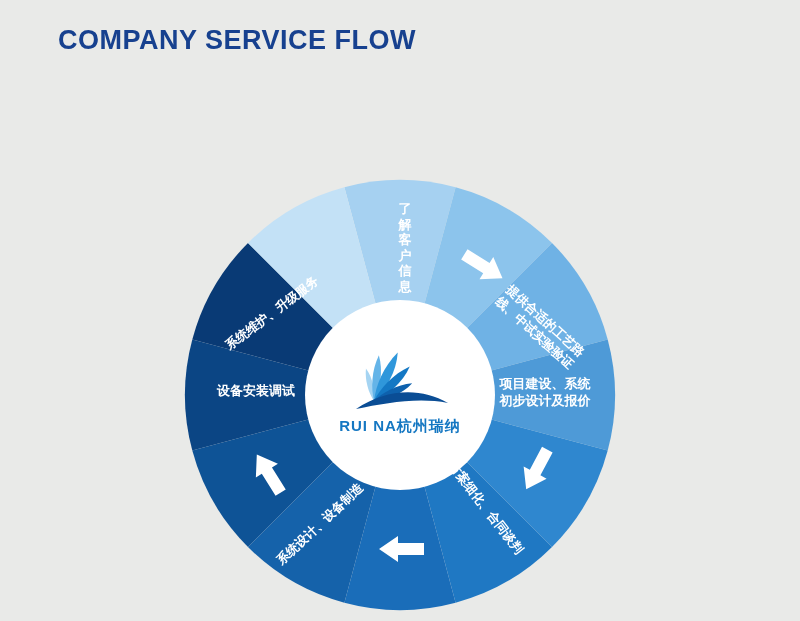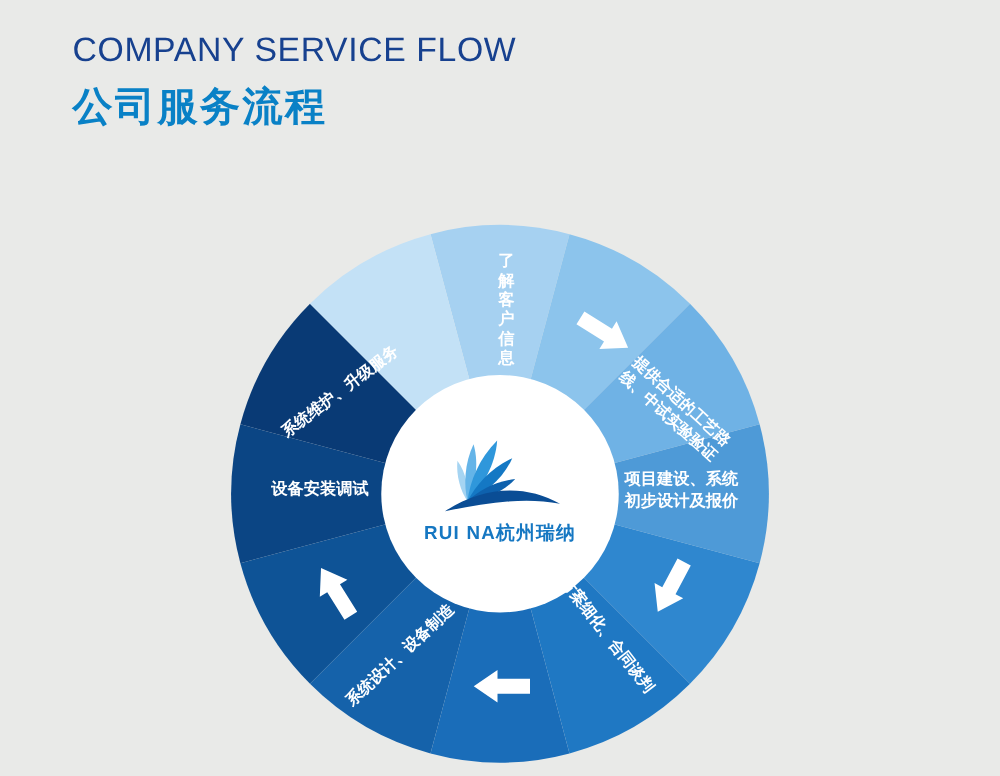--- a/index.html
+++ b/index.html
@@ -15,21 +15,21 @@
     font-family: "Liberation Sans", "DejaVu Sans", sans-serif;
   }
   .header {
     position: absolute;
     left: 58px;
     top: 26px;
   }
   .title {
     color: #17418f;
     font-size: 27px;
-    font-weight: normal;
+    font-weight: bold;
     letter-spacing: 0.5px;
     line-height: 1.1;
   }
   .subtitle {
     color: #0981c6;
     font-size: 32px;
     font-weight: bold;
     letter-spacing: 2px;
     margin-top: 8px;
   }
@@ -40,21 +40,20 @@
   }
   #wheel-svg text {
     font-family: "Liberation Sans", "DejaVu Sans", sans-serif;
   }
 </style>
 </head>
 <body style="background: rgb(233, 234, 232);">
 
 <div class="header">
   <div class="title">COMPANY SERVICE FLOW</div>
-  <div class="subtitle">公司服务流程</div>
 </div>
 
 <svg id="wheel-svg" width="800" height="621" viewBox="0 0 800 621">
   <defs>
     <path id="petal" d="M0,0 C6,-15 8,-36 1,-54 C-6,-35 -5,-15 0,0 Z"></path>
   </defs>
 
   <g id="wheel-layer">
       <path d="M400,395 L344.4,187.3 A215,215 0 0 1 455.6,187.3 Z" fill="#a6d1f1"></path>
       <path d="M400,395 L455.6,187.3 A215,215 0 0 1 552.0,243.0 Z" fill="#8cc4ec"></path>

